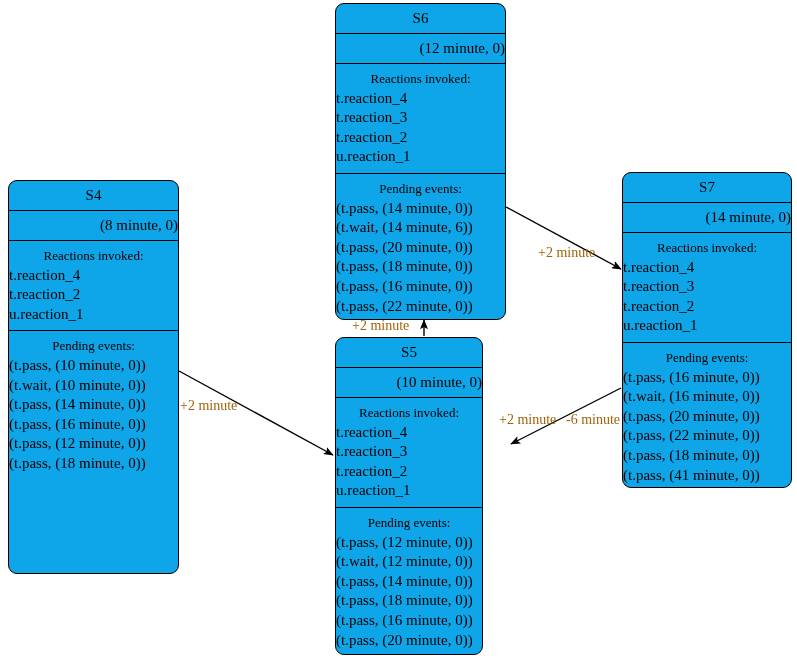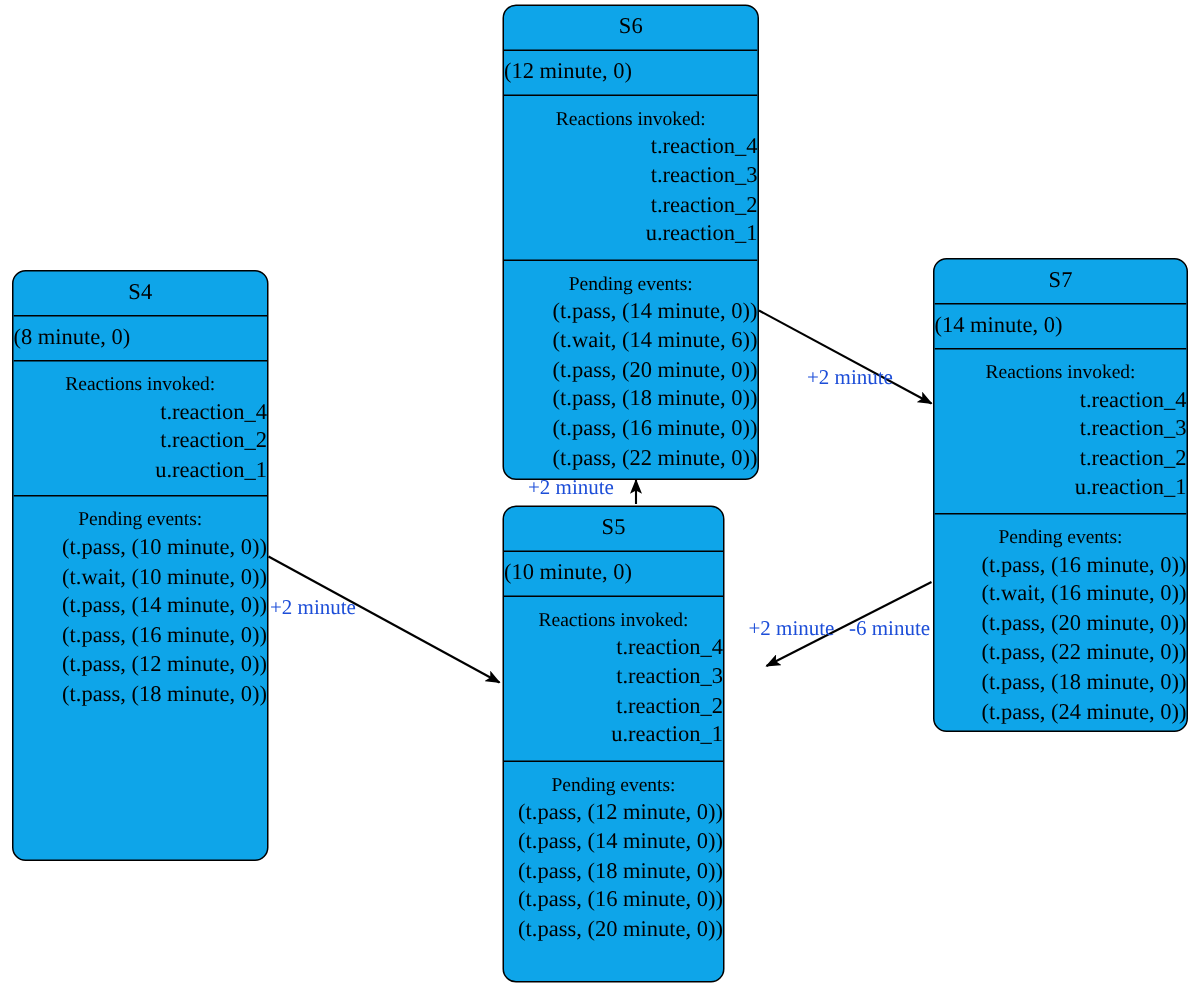--- a/index.html
+++ b/index.html
@@ -23,51 +23,51 @@
   }
   .node-title{
     text-align:center;
     font-size:15px;
     line-height:29px;
     height:29px;
     border-bottom:1.3px solid #000000;
     white-space:nowrap;
   }
   .node-time{
-    text-align:left;
+    text-align:right;
     font-size:15px;
     line-height:29px;
     height:29px;
     border-bottom:1.3px solid #000000;
     white-space:nowrap;
   }
   .node-section{
     border-bottom:1.3px solid #000000;
     padding:5px 0 6px 0;
   }
   .node-section.last{border-bottom:none;}
   .section-heading{
     text-align:center;
     font-size:13px;
     line-height:19.6px;
     white-space:nowrap;
   }
   .section-line{
-    text-align:right;
+    text-align:left;
     font-size:15px;
     line-height:19.6px;
     white-space:nowrap;
   }
 
   .edge-label{
     position:absolute;
     font-size:14px;
     line-height:15px;
     white-space:nowrap;
-    color:#1d4ed8;
+    color:#a16207;
   }
 </style>
 </head>
 <body>
 
 <div id="diagram-canvas">
 
   <svg class="edge-layer" viewBox="0 0 797 660" width="797" height="660" xmlns="http://www.w3.org/2000/svg">
     <defs>
       <marker id="arrowhead" markerWidth="10" markerHeight="8" refX="9.2" refY="4" orient="auto" markerUnits="userSpaceOnUse">
@@ -131,20 +131,21 @@
     <div class="node-section">
       <div class="section-heading">Reactions invoked:</div>
       <div class="section-line">t.reaction_4</div>
       <div class="section-line">t.reaction_3</div>
       <div class="section-line">t.reaction_2</div>
       <div class="section-line">u.reaction_1</div>
     </div>
     <div class="node-section last">
       <div class="section-heading">Pending events:</div>
       <div class="section-line">(t.pass, (12 minute, 0))</div>
+      <div class="section-line">(t.wait, (12 minute, 0))</div>
       <div class="section-line">(t.pass, (14 minute, 0))</div>
       <div class="section-line">(t.pass, (18 minute, 0))</div>
       <div class="section-line">(t.pass, (16 minute, 0))</div>
       <div class="section-line">(t.pass, (20 minute, 0))</div>
     </div>
   </div>
 
   <div class="state-node" style="left:622px;top:172px;width:170px;height:316px;">
     <div class="node-title">S7</div>
     <div class="node-time">(14 minute, 0)</div>
@@ -155,21 +156,21 @@
       <div class="section-line">t.reaction_2</div>
       <div class="section-line">u.reaction_1</div>
     </div>
     <div class="node-section last">
       <div class="section-heading">Pending events:</div>
       <div class="section-line">(t.pass, (16 minute, 0))</div>
       <div class="section-line">(t.wait, (16 minute, 0))</div>
       <div class="section-line">(t.pass, (20 minute, 0))</div>
       <div class="section-line">(t.pass, (22 minute, 0))</div>
       <div class="section-line">(t.pass, (18 minute, 0))</div>
-      <div class="section-line">(t.pass, (24 minute, 0))</div>
+      <div class="section-line">(t.pass, (41 minute, 0))</div>
     </div>
   </div>
 
   <div class="edge-label" style="left:180px;top:398px;">+2 minute</div>
 
   <div class="edge-label" style="left:352px;top:318px;">+2 minute</div>
 
   <div class="edge-label" style="left:538px;top:245px;">+2 minute</div>
 
   <div class="edge-label" style="left:499px;top:412px;">+2 minute</div>

